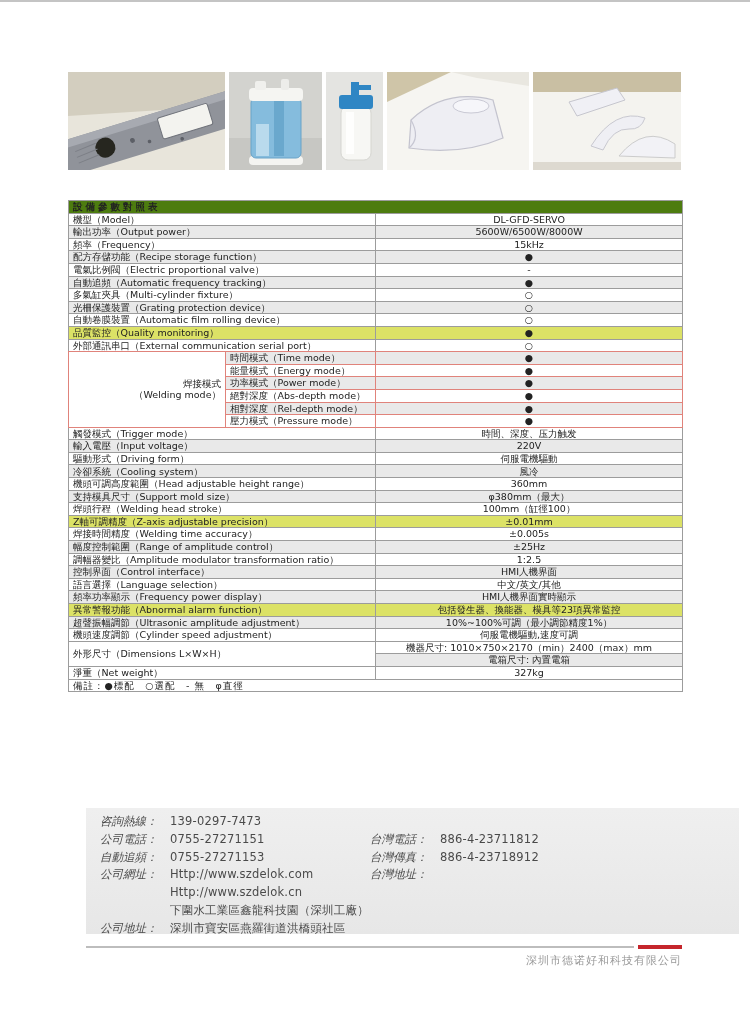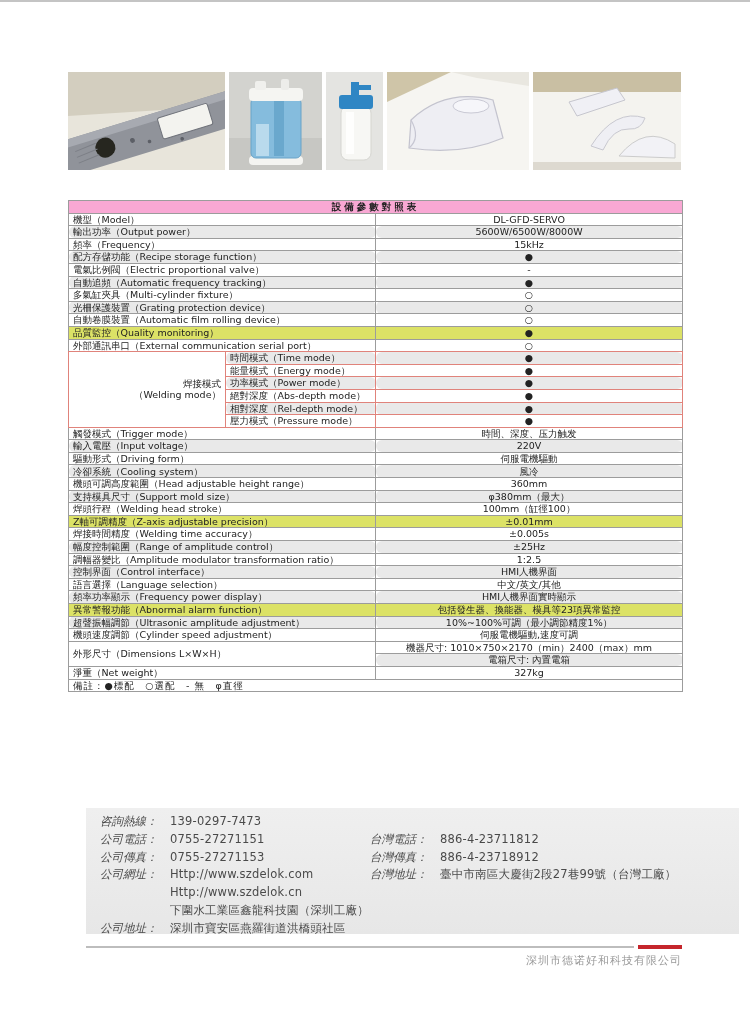--- a/index.html
+++ b/index.html
@@ -15,29 +15,29 @@
   .photo { height:98px; overflow:hidden; }
   .photo svg { display:block; }
 
   
   .spec-wrap { position:absolute; left:68px; top:200px; width:614px; }
   table.spec { border-collapse:collapse; width:614px; table-layout:fixed;
                border:1.5px solid #8F8F8F; }
   table.spec td { border:1px solid #9C9C9C; font-size:9.5px; line-height:11.5px;
                   height:12.6px; padding:0 4px; color:#222; overflow:hidden;
                   white-space:nowrap; }
-  td.ttitle { text-align:center; color:#CF3A32; font-weight:bold; font-size:15px;
+  td.ttitle { color:#CF3A32; font-weight:bold; font-size:15px;
               letter-spacing:3px; height:28px; border-bottom:2px solid #C63D33;
-              background:#f9a8d4; }
+              background:#4d7c0f; }
   td.lbl { text-align:left; }
   td.val { text-align:center; }
   td.note { text-align:left; border-top:2px solid #777; letter-spacing:1px; }
   .vsmall { font-size:8.2px; }
   .vred { color:#D9453D; }
-  tr.bg-gray > td:not(.wgroup) { background:#E9E9E9;border-radius:6px; }
+  tr.bg-gray > td:not(.wgroup) { background:#E9E9E9; }
   tr.bg-white > td:not(.wgroup) { background:#FFFFFF; }
   tr.bg-hl > td:not(.wgroup) { background:#DCE266; }
   td.wgroup { background:#fff; text-align:right; vertical-align:middle; }
   tr.weld td { border-color:#E0837B; }
   tr.pre-weld td { border-bottom-color:#E0837B; }
 
   
   .contact-panel { position:absolute; left:86px; top:808px; width:653px; height:126px;
                    background:linear-gradient(180deg,#EFEFEF,#E7E7E7); }
   .contact { position:absolute; left:100px; top:813px; width:620px; color:#4A4A4A;
@@ -302,21 +302,21 @@
     <div class="cblock left">
       <div class="cline">
           <span class="clabel">咨詢熱線：</span>
           <span class="cvalue">139-0297-7473</span>
         </div>
       <div class="cline">
           <span class="clabel">公司電話：</span>
           <span class="cvalue">0755-27271151</span>
         </div>
       <div class="cline">
-          <span class="clabel">公司傳真：</span>
+          <span class="clabel">自動追頻：</span>
           <span class="cvalue">0755-27271153</span>
         </div>
       <div class="cline">
           <span class="clabel">公司網址：</span>
           <span class="cvalue">Http://www.szdelok.com</span>
         </div>
       <div class="cline">
           <span class="clabel"></span>
           <span class="cvalue">Http://www.szdelok.cn</span>
         </div>
@@ -333,21 +333,20 @@
       <div class="cline">
           <span class="clabel">台灣電話：</span>
           <span class="cvalue">886-4-23711812</span>
         </div>
       <div class="cline">
           <span class="clabel">台灣傳真：</span>
           <span class="cvalue">886-4-23718912</span>
         </div>
       <div class="cline">
           <span class="clabel">台灣地址：</span>
-          <span class="cvalue">臺中市南區大慶街2段27巷99號（台灣工廠）</span>
         </div>
     </div>
   </div>
 
   <div class="footer-line"></div>
   <div class="footer-line-red"></div>
   <div class="footer-company">深圳市德诺好和科技有限公司</div>
 
 </div>
 

